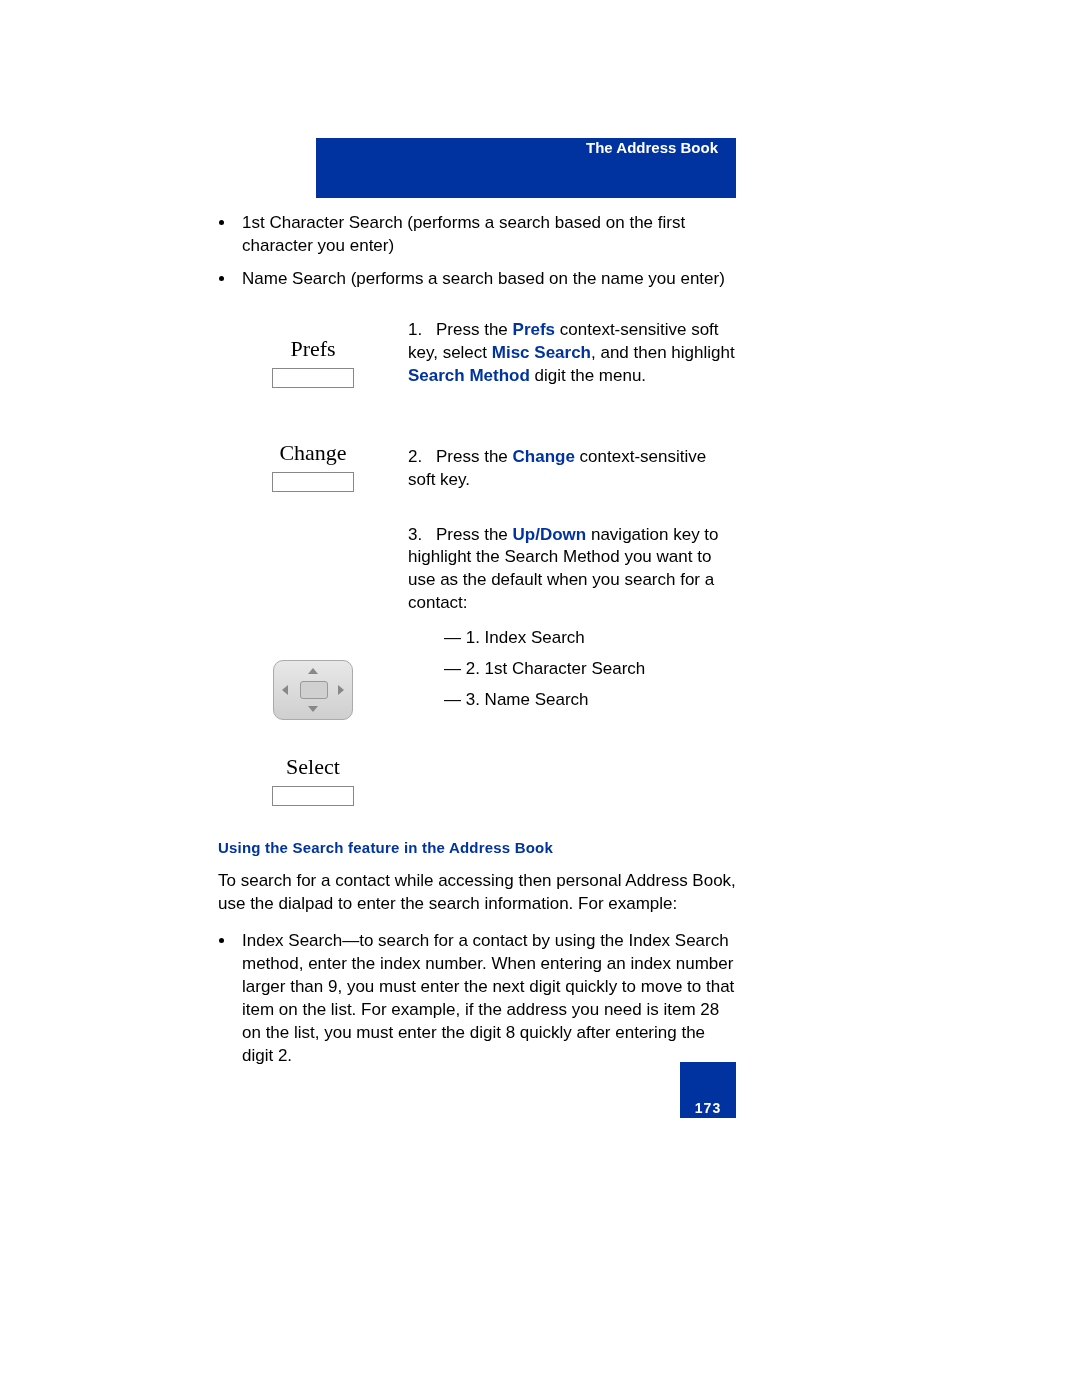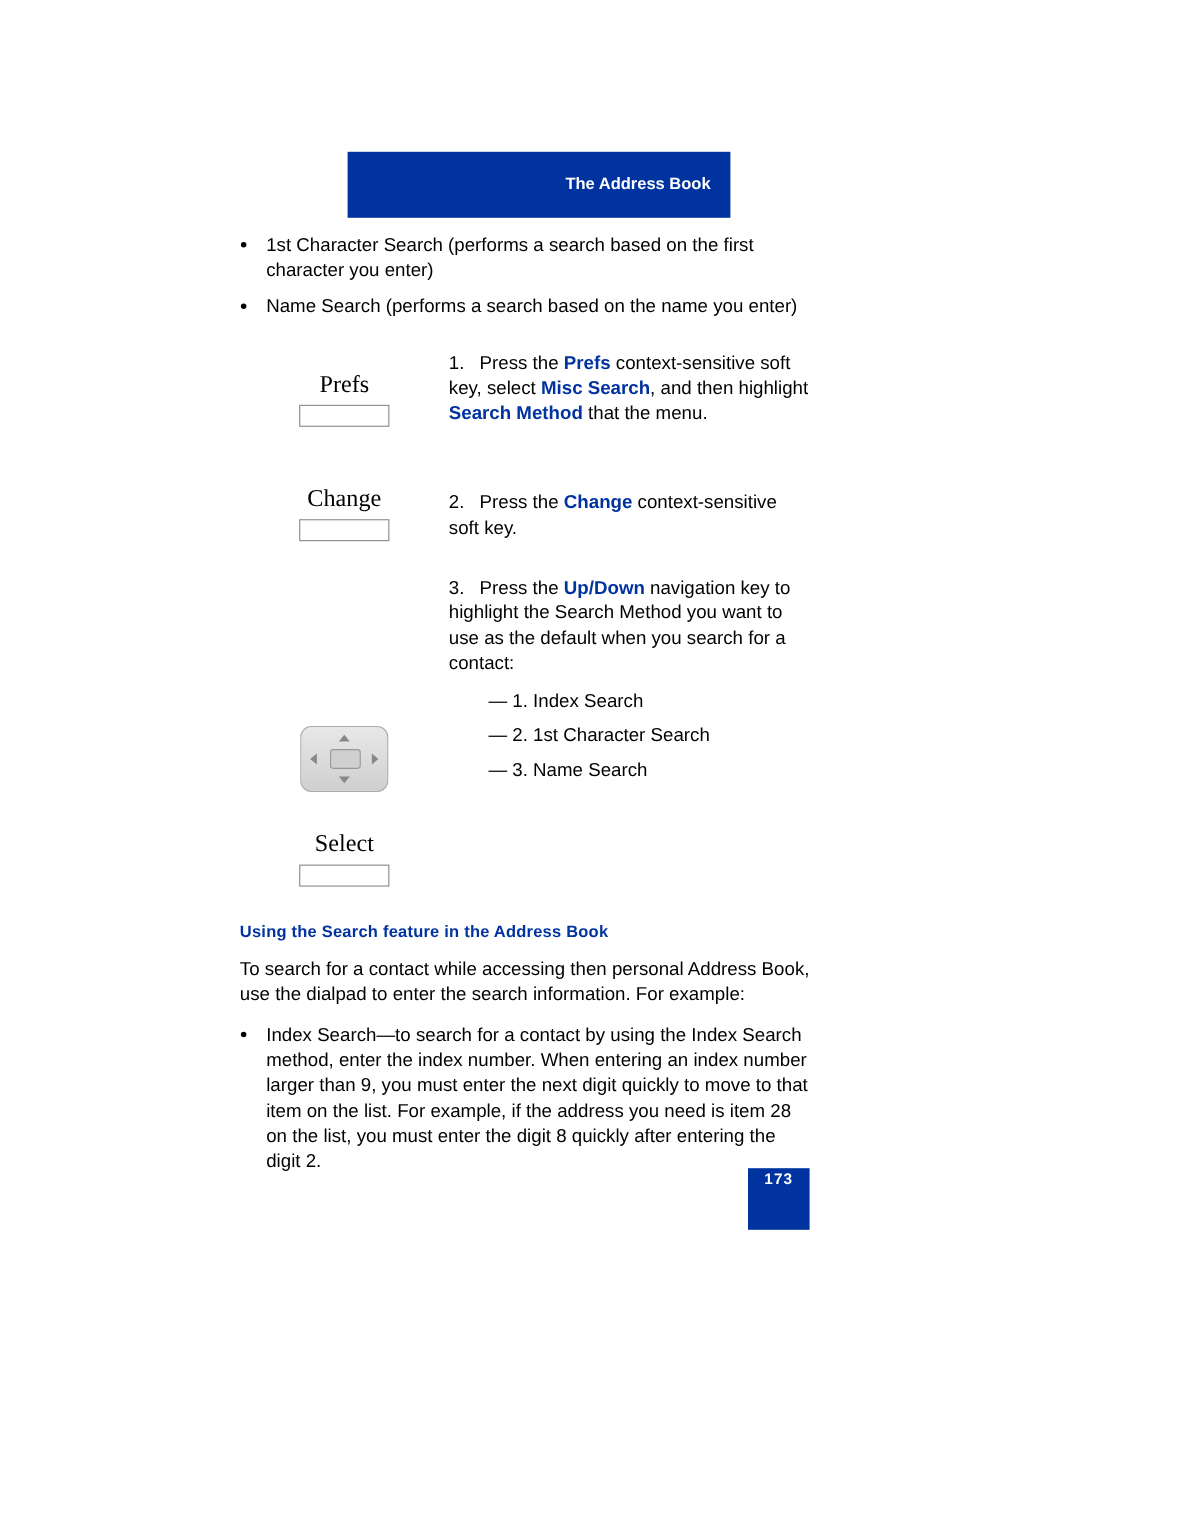--- a/index.html
+++ b/index.html
@@ -14,25 +14,24 @@
   .page {
     width: 1080px;
     height: 1397px;
     position: relative;
     box-sizing: border-box;
   }
   .header-bar {
     position: absolute;
     top: 138px;
     left: 316px;
-    width: 348px;
+    width: 420px;
     height: 60px;
     background: #0033a0;
     display: flex;
-    align-items: center;
     justify-content: flex-end;
     padding-right: 18px;
     box-sizing: border-box;
   }
   .header-bar span {
     color: #fff;
     font-weight: bold;
     font-size: 15px;
   }
   .content {
@@ -132,21 +131,21 @@
     margin-bottom: 14px;
   }
   .footer-box {
     position: absolute;
     left: 680px;
     top: 1062px;
     width: 56px;
     height: 56px;
     background: #0033a0;
     display: flex;
-    align-items: flex-start;
+    align-items: flex-end;
     justify-content: center;
   }
   .footer-box span {
     color: #fff;
     font-weight: bold;
     font-size: 14px;
     letter-spacing: 1px;
   }
 </style>
 </head>
@@ -167,21 +166,21 @@
 
 
     <div class="steps">
 
       <div class="step-row">
         <div class="step-left">
           <div class="softkey-label">Prefs</div>
           <div class="softkey-box"></div>
         </div>
         <div class="step-right">
-          <span class="step-num">1.</span><span>Press the </span><span class="blue-bold">Prefs</span><span> context-sensitive soft key, select </span><span class="blue-bold">Misc Search</span><span>, and then highlight </span><span class="blue-bold">Search Method</span><span> that the menu.</span>
+          <span class="step-num">1.</span><span>Press the </span><span class="blue-bold">Prefs</span><span> context-sensitive soft key, select </span><span class="blue-bold">Misc Search</span><span>, and then highlight </span><span class="blue-bold">Search Method</span><span> digit the menu.</span>
         </div>
       </div>
 
       <div class="step-row">
         <div class="step-left">
           <div class="softkey-label">Change</div>
           <div class="softkey-box"></div>
         </div>
         <div class="step-right" style="padding-top:26px;">
           <span class="step-num">2.</span><span>Press the </span><span class="blue-bold">Change</span><span> context-sensitive soft key.</span>

